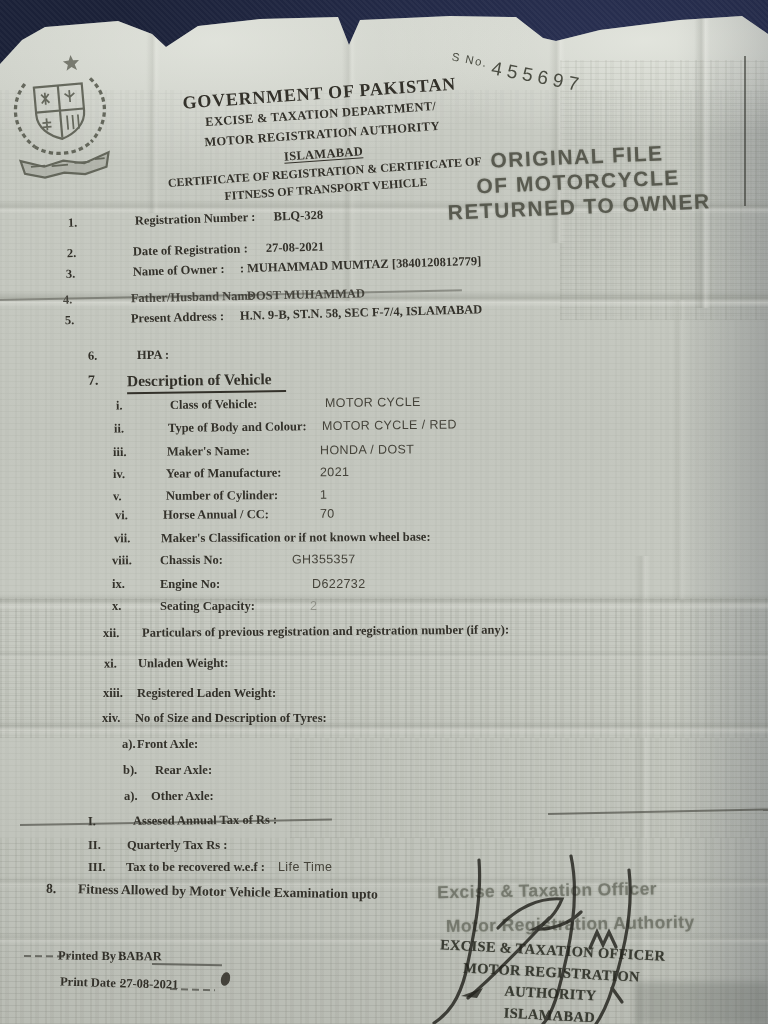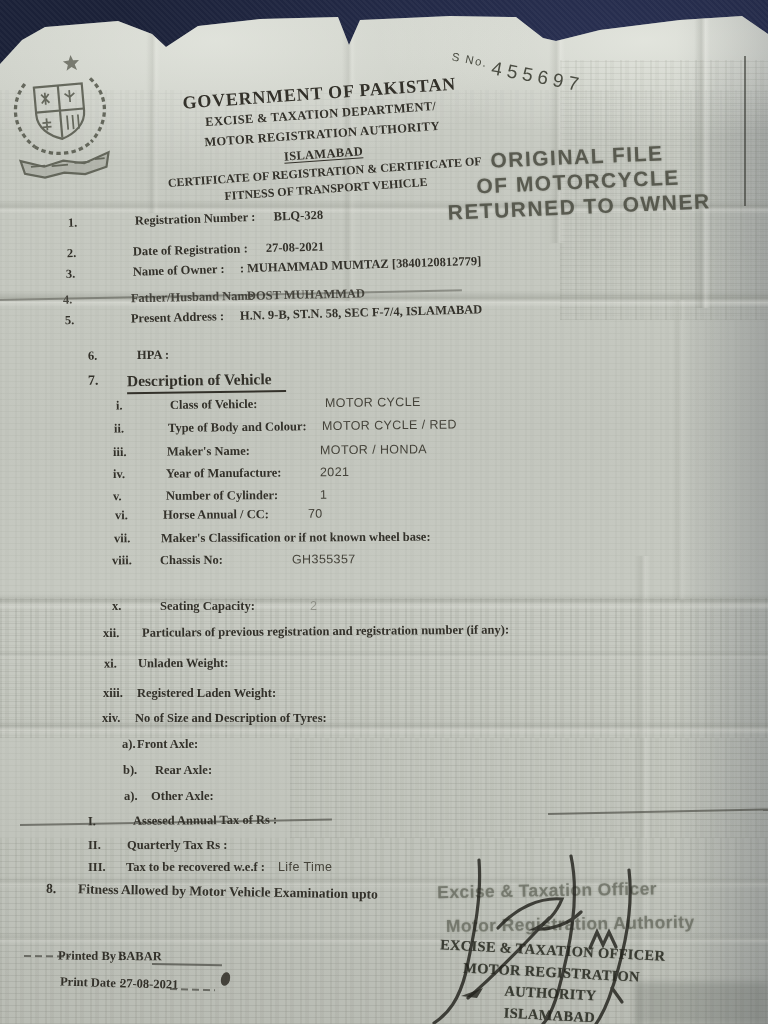--- a/index.html
+++ b/index.html
@@ -164,45 +164,50 @@
       <span class="vval" style="left:325px;">MOTOR CYCLE</span>
     </div>
     <div class="row" style="top:423px;transform:rotate(-.7deg);">
       <span class="no" style="left:114px;">ii.</span>
       <span class="lab" style="left:168px;">Type of Body and Colour:</span>
       <span class="vval" style="left:322px;">MOTOR CYCLE / RED</span>
     </div>
     <div class="row" style="top:446px;transform:rotate(-.5deg);">
       <span class="no" style="left:113px;">iii.</span>
       <span class="lab" style="left:167px;">Maker's Name:</span>
-      <span class="vval" style="left:320px;">MOTOR / HONDA</span>
+      <span class="vval" style="left:320px;">HONDA / DOST</span>
     </div>
     <div class="row" style="top:468px;transform:rotate(-.5deg);">
       <span class="no" style="left:113px;">iv.</span>
       <span class="lab" style="left:166px;">Year of Manufacture:</span>
       <span class="vval" style="left:320px;">2021</span>
     </div>
     <div class="row" style="top:490px;transform:rotate(-.4deg);">
       <span class="no" style="left:113px;">v.</span>
       <span class="lab" style="left:166px;">Number of Cylinder:</span>
       <span class="vval" style="left:320px;">1</span>
     </div>
     <div class="row" style="top:509px;transform:rotate(-.4deg);">
       <span class="no" style="left:115px;">vi.</span>
       <span class="lab" style="left:163px;">Horse Annual / CC:</span>
-      <span class="vval" style="left:308px;">70</span>
+      <span class="vval" style="left:320px;">70</span>
     </div>
     <div class="row" style="top:532px;transform:rotate(-.3deg);">
       <span class="no" style="left:114px;">vii.</span>
       <span class="lab" style="left:161px;">Maker's Classification or if not known wheel base:</span>
     </div>
     <div class="row" style="top:554px;transform:rotate(-.3deg);">
       <span class="no" style="left:112px;">viii.</span>
       <span class="lab" style="left:160px;">Chassis No:</span>
       <span class="vval" style="left:292px;">GH355357</span>
+    </div>
+    <div class="row" style="top:577px;">
+      <span class="no" style="left:112px;">ix.</span>
+      <span class="lab" style="left:160px;">Engine No:</span>
+      <span class="vval" style="left:312px;">D622732</span>
     </div>
     <div class="row" style="top:599px;">
       <span class="no" style="left:112px;">x.</span>
       <span class="lab" style="left:160px;">Seating Capacity:</span>
       <span class="vval faint" style="left:310px;">2</span>
     </div>
     <div class="row" style="top:627px;transform:rotate(-.5deg);">
       <span class="no" style="left:103px;">xii.</span>
       <span class="lab" style="left:142px;">Particulars of previous registration and registration number (if any):</span>
     </div>

